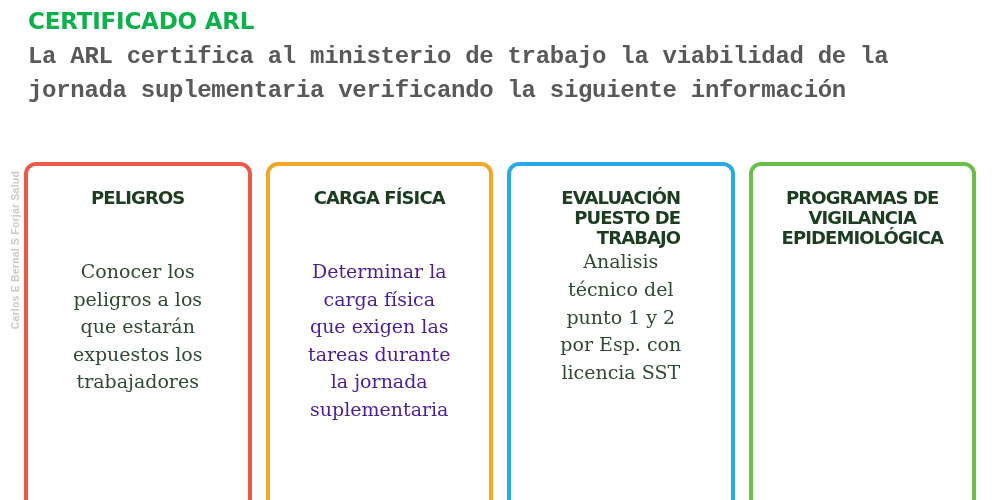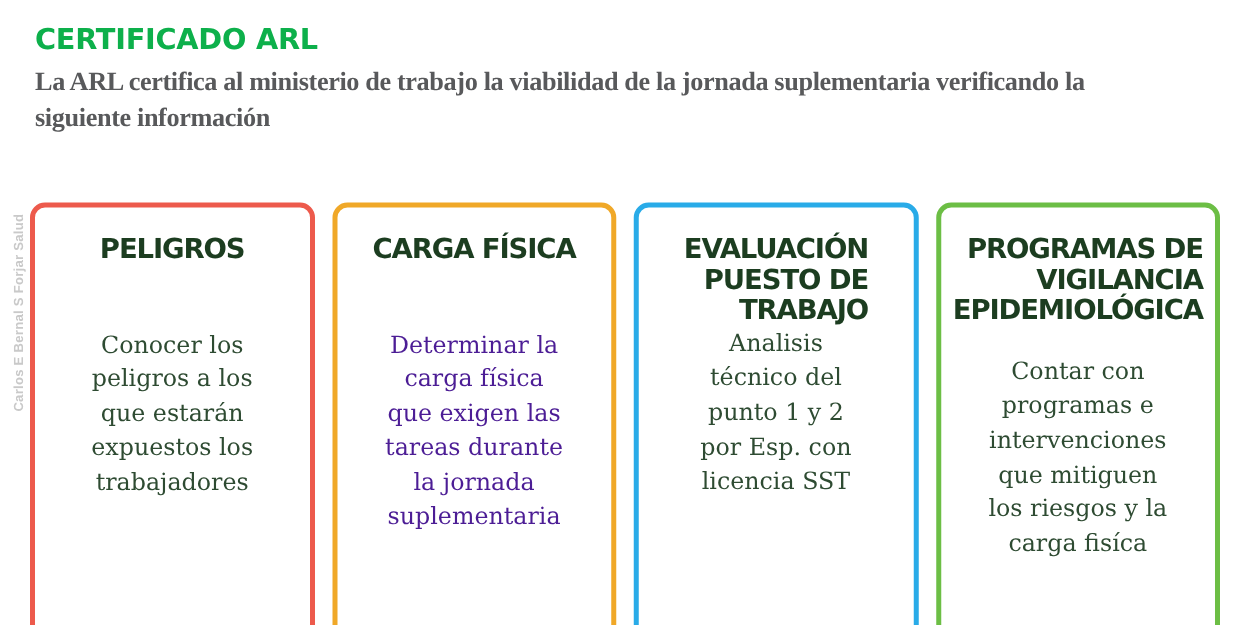--- a/index.html
+++ b/index.html
@@ -35,35 +35,35 @@
     font-weight: bold;
     letter-spacing: 0.2px;
     color: #c9c9c9;
     white-space: nowrap;
   }
 
   
   #header {
     position: absolute;
     left: 28px;
-    top: 19px;
+    top: 8px;
     width: 940px;
   }
   #eyebrow {
     font-family: "DejaVu Sans", sans-serif;
     font-size: 23px;
     font-weight: bold;
     color: #0db04b;
     letter-spacing: -0.2px;
     line-height: 1.2;
     margin: 0 0 4px 0;
   }
   #subtitle {
-    font-family: Liberation Serif, serif;
-    font-size: 21px;
+    font-family: Liberation Mono, monospace;
+    font-size: 24px;
     font-weight: bold;
     color: #58595b;
     line-height: 1.42;
     letter-spacing: -0.3px;
     margin: 0;
     max-width: 900px;
   }
 
   
   #cards {
@@ -83,21 +83,21 @@
     border-width: 4px;
     box-sizing: border-box;
     padding: 16px 12px 10px 12px;
     display: flex;
     flex-direction: column;
     align-items: center;
     overflow: hidden;
   }
   .card-title {
     font-family: "DejaVu Sans", sans-serif;
-    font-size: 22px;
+    font-size: 18px;
     font-weight: bold;
     color: #1c3d20;
     text-align: center;
     line-height: 1.12;
     letter-spacing: -0.9px;
     margin: 6px 0 0 0;
     white-space: pre-line;
   }
   .card-body {
     font-family: "DejaVu Serif", serif;
@@ -152,24 +152,18 @@
 PUESTO DE
 TRABAJO</div>
     <div class="card-body" style="color: rgb(46, 75, 50);">Analisis
 técnico del
 punto 1 y 2
 por Esp. con
 licencia SST</div>
   </div>
 
   <div class="card c4" style="border-color: rgb(108, 190, 69);">
-    <div class="card-title" style="color: rgb(28, 61, 32); text-align: right;">PROGRAMAS DE
+    <div class="card-title" style="color: rgb(28, 61, 32);">PROGRAMAS DE
 VIGILANCIA
 EPIDEMIOLÓGICA</div>
-    <div class="card-body" style="color: rgb(46, 75, 50);">Contar con
-programas e
-intervenciones
-que mitiguen
-los riesgos y la
-carga fisíca</div>
   </div>
 
 </div>
 
 </body></html>

